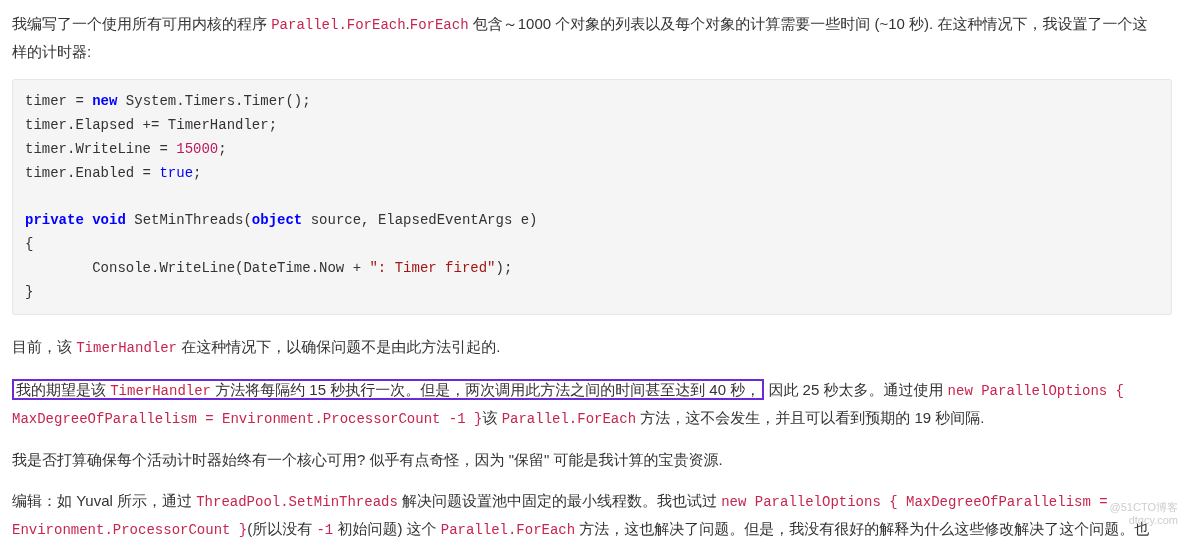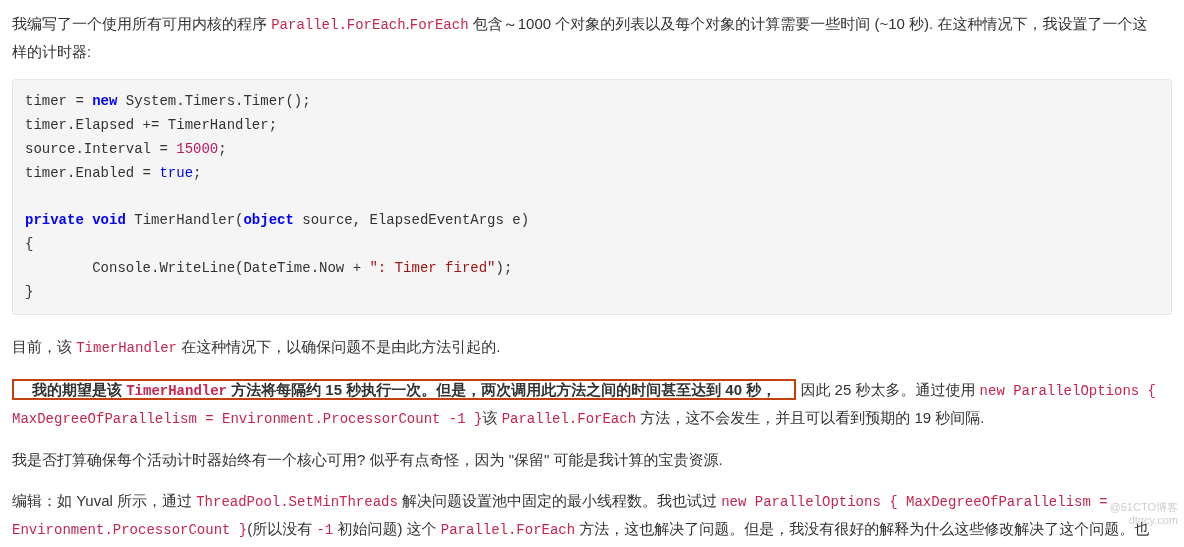--- a/index.html
+++ b/index.html
@@ -27,24 +27,23 @@
     line-height: 1.7;
     white-space: pre;
     margin: 0 0 18px 0;
     color: #333;
   }
   .kw { color: #0000ff; font-weight: bold; margin-top: 32px; }
   .num { color: #be185d; }
   .bool { color: #0000ff; font-weight: normal; }
   .str { color: #a31515; }
   .highlight-box {
-    border: 2px solid #c2410c;
-    padding: 0 18px;
+    border: 2px solid #6d28d9;
+    padding: 0 2px;
     display: inline;
-    font-weight: bold;
   }
   .watermark {
     position: fixed;
     right: 6px;
     bottom: 20px;
     font-size: 11px;
     color: #b8b8b8;
     text-align: right;
     line-height: 1.2;
     opacity: .7;
@@ -52,24 +51,24 @@
 </style>
 </head>
 <body>
 
 <p>
   <span>我编写了一个使用所有可用内核的程序 </span><code class="inline">Parallel.ForEach</code><span>.</span><code class="inline">ForEach</code><span> 包含～1000 个对象的列表以及每个对象的计算需要一些时间 (~10 秒). 在这种情况下，我设置了一个这样的计时器:</span>
 </p>
 
 <div class="code-block"><span><span>timer = </span><span class="kw">new</span><span> System.Timers.Timer();</span></span>
 <span>timer.Elapsed += TimerHandler;</span>
-<span><span>source.Interval = </span><span class="num">15000</span><span>;</span></span>
+<span><span>timer.WriteLine = </span><span class="num">15000</span><span>;</span></span>
 <span><span>timer.Enabled = </span><span class="bool">true</span><span>;</span></span>
 <span></span>
-<span><span class="kw">private void</span><span> TimerHandler(</span><span class="kw">object</span><span> source, ElapsedEventArgs e)</span></span>
+<span><span class="kw">private void</span><span> SetMinThreads(</span><span class="kw">object</span><span> source, ElapsedEventArgs e)</span></span>
 <span>{</span>
 <span><span>        Console.WriteLine(DateTime.Now + </span><span class="str">": Timer fired"</span><span>);</span></span>
 <span>}</span></div>
 
 <p>
   <span>目前，该 </span><code class="inline">TimerHandler</code><span> 在这种情况下，以确保问题不是由此方法引起的.</span>
 </p>
 
 <p>
   <span class="highlight-box"><span>我的期望是该 </span><code class="inline">TimerHandler</code><span> 方法将每隔约 15 秒执行一次。但是，两次调用此方法之间的时间甚至达到 40 秒，</span></span><span> 因此 25 秒太多。通过使用 </span><code class="inline">new ParallelOptions { MaxDegreeOfParallelism = Environment.ProcessorCount -1 }</code><span>该 </span><code class="inline">Parallel.ForEach</code><span> 方法，这不会发生，并且可以看到预期的 19 秒间隔.</span>

